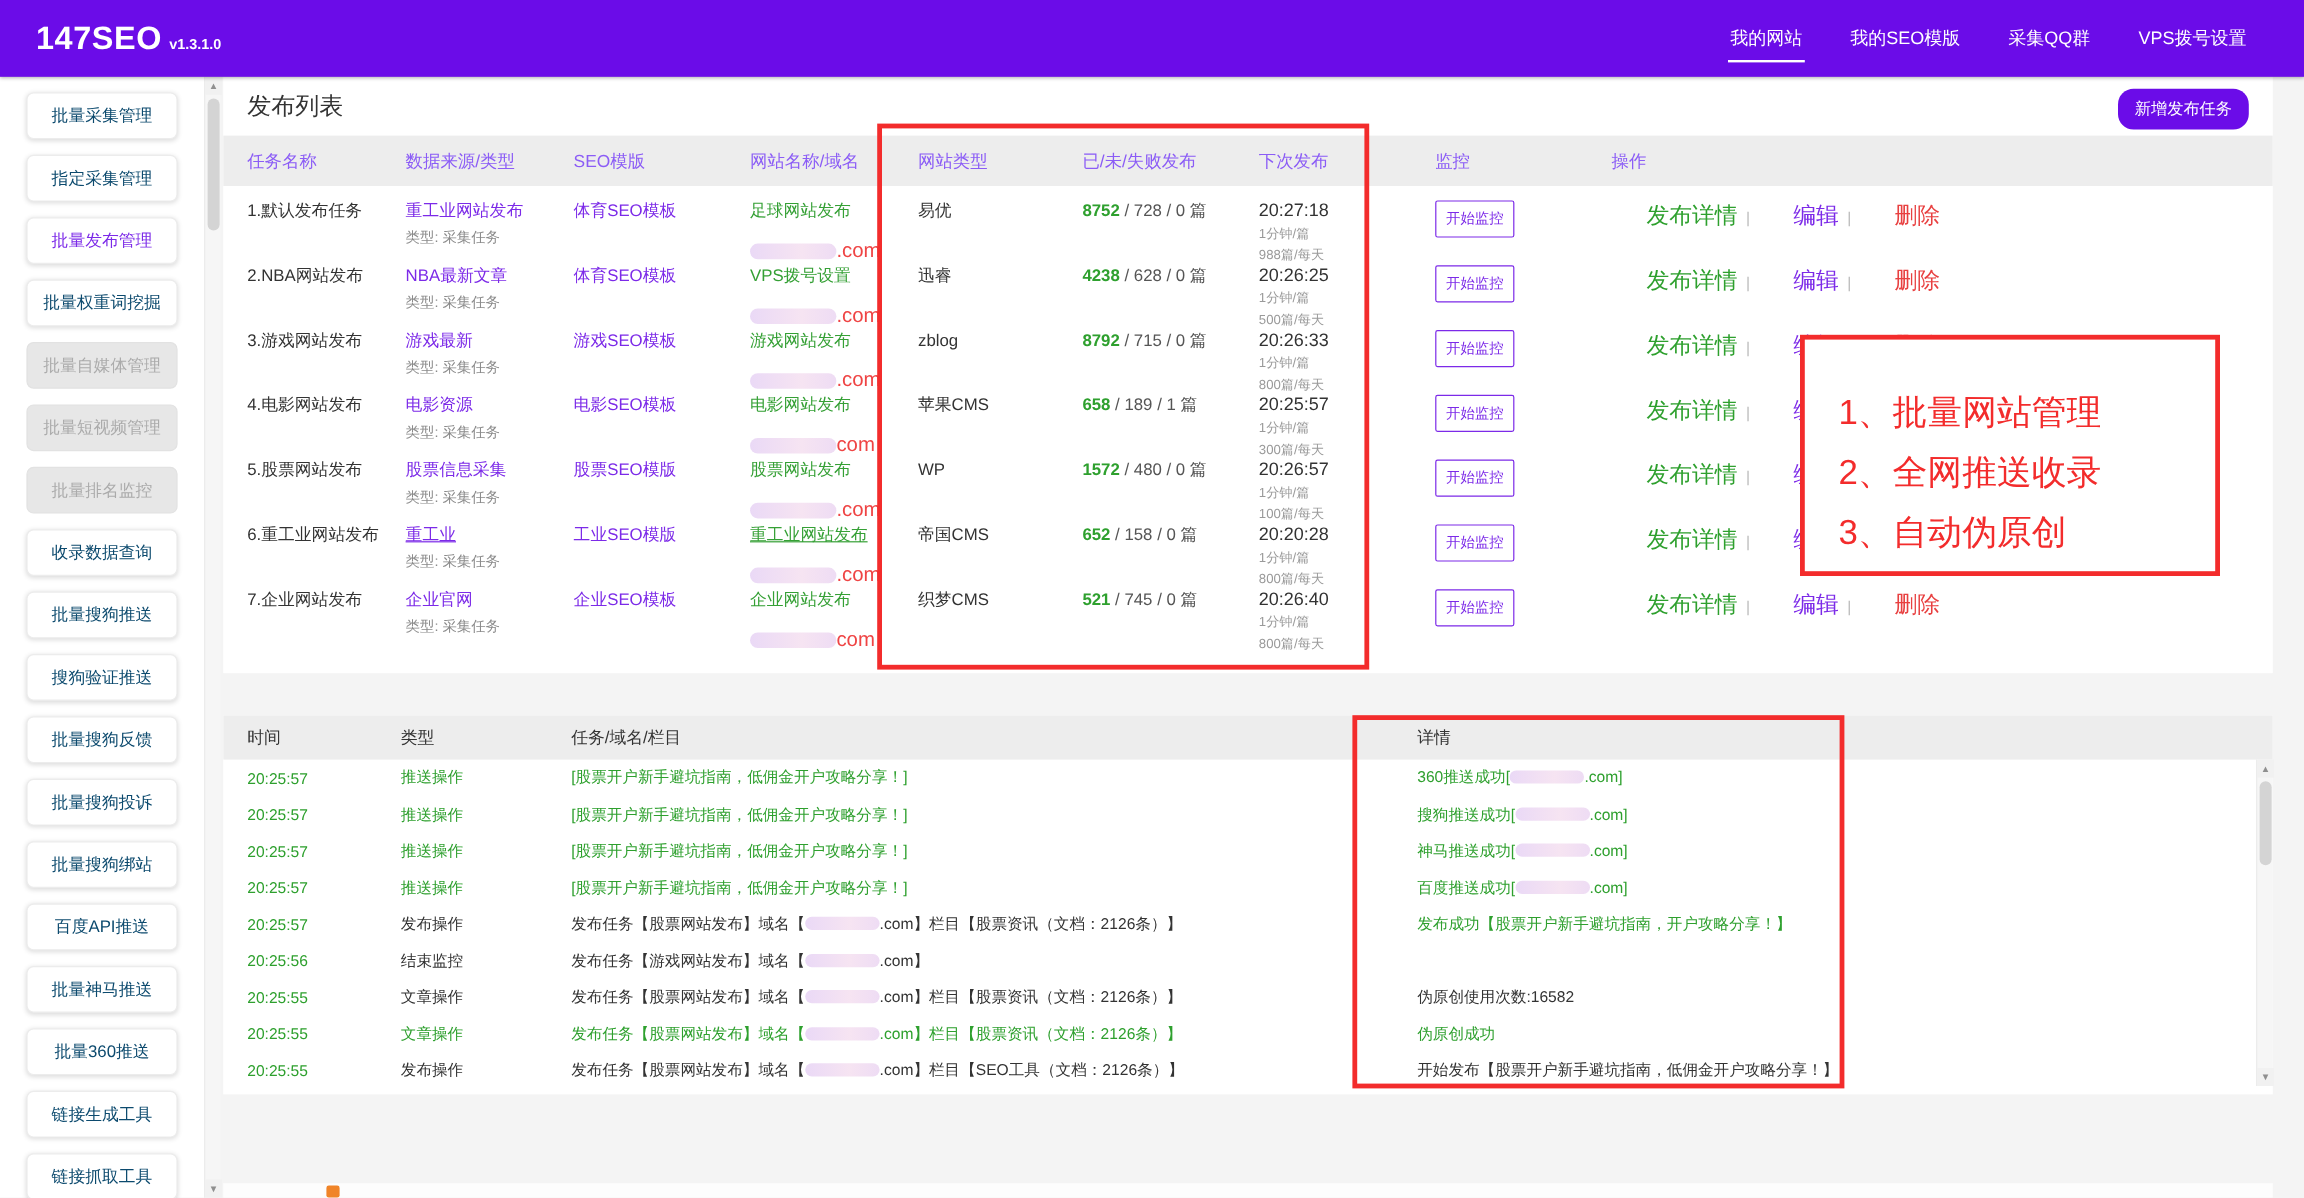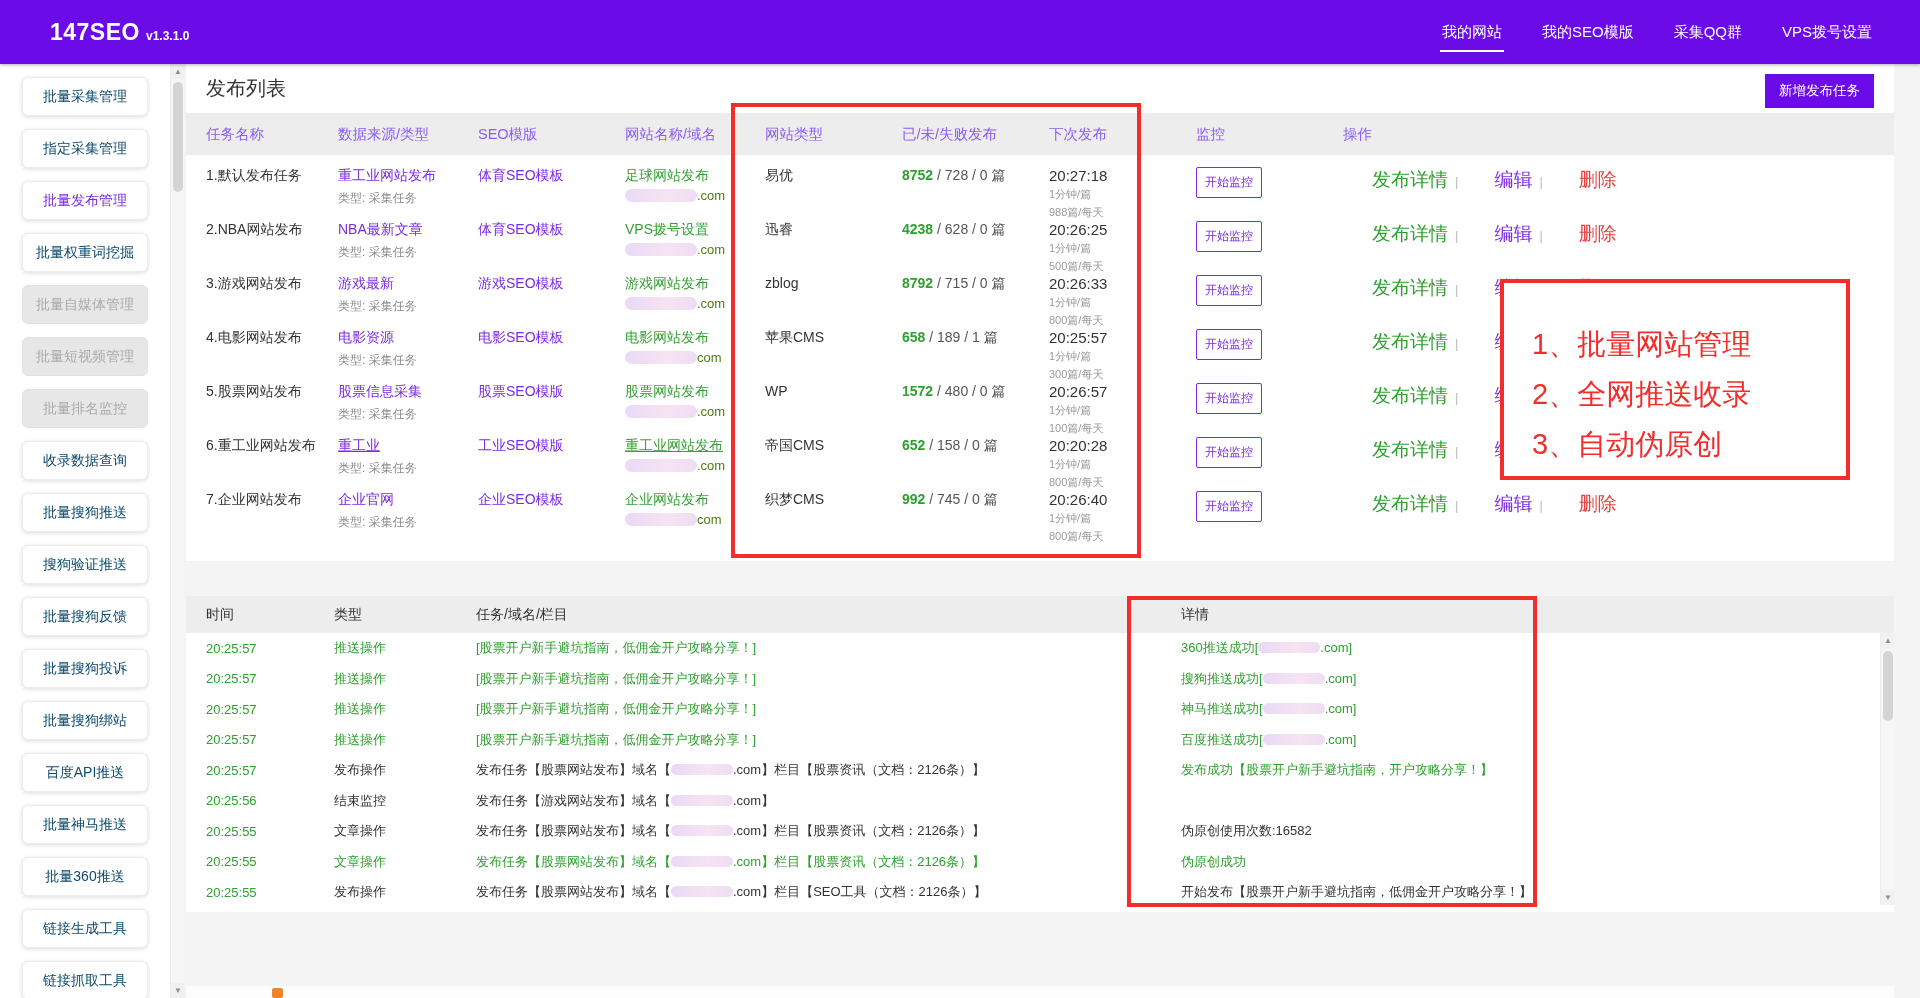--- a/index.html
+++ b/index.html
@@ -3,21 +3,21 @@
 <meta charset="utf-8">
 <style>
   * { margin:0; padding:0; box-sizing:border-box; }
   html,body { width:1920px; height:998px; overflow:hidden; background:#f4f4f4;
     font-family:"Liberation Sans","DejaVu Sans",sans-serif; color:#333; }
 
   
   .topbar { position:absolute; left:0; top:0; width:1920px; height:64px; background:#6b0ce8;
     display:flex; align-items:center; z-index:20; box-shadow:0 1px 3px rgba(0,0,0,.3); }
   .logo-wrap { margin-left:30px; display:flex; align-items:baseline; color:#fff; }
-  .logo { font-size:23px; font-weight:bold; letter-spacing:.5px;margin-left:20px; }
+  .logo { font-size:27px; font-weight:bold; letter-spacing:.5px; }
   .ver { font-size:12px; font-weight:bold; margin-left:6px; }
   .nav { position:absolute; right:28px; top:0; height:64px; display:flex; align-items:stretch; }
   .nav-item { color:#fff; font-size:15px; padding:0 20px; display:flex; align-items:center;
     cursor:pointer; position:relative; }
   .nav-item.active:after { content:""; position:absolute; left:18px; right:18px; bottom:12px;
     height:2px; background:#fff; }
 
   
   .sidebar { position:absolute; left:0; top:64px; width:170px; height:934px; background:#fff; z-index:10; }
   .side-btn { width:126px; margin:13px auto 0 22px; height:39px; border-radius:6px; background:#fff;
@@ -36,32 +36,32 @@
   #log-scrollbar  { left:1880px; top:633px; height:272px; }
 
   
   .card { position:absolute; background:#fff; overflow:hidden; }
   #publish-card { left:186px; top:64px; width:1708px; height:497px; }
   #log-card { left:186px; top:596px; width:1708px; height:316px; }
 
   .page-title-row { height:49px; display:flex; align-items:center; padding:0 20px; }
   .page-title { font-size:20px; color:#333; }
   .add-btn { position:absolute; right:20px; top:10px; background:#6b0ce8; color:#fff; border:none;
-    border-radius:0; font-size:13.5px; padding:8px 14px; cursor:pointer; }
+    border-radius:13px; font-size:13.5px; padding:8px 14px; cursor:pointer; }
 
   
   .pgrid { display:grid; grid-template-columns:132px 140px 147px 140px 137px 147px 147px 147px 1fr;
     padding-left:20px; }
   .phead { background:#ededed; height:42px; align-items:center; font-size:14.5px; color:#8b5cf6; }
   .prow { padding-top:12px; height:54px; font-size:14px; align-items:start; }
   .plink { color:#7c2ae8; text-decoration:none; cursor:pointer; }
   .glink { color:#35a035; text-decoration:none; cursor:pointer; }
   .u { text-decoration:underline; }
   .sub { color:#8a8a8a; font-size:12px; margin-top:5px; }
-  .domain { margin-top:3px; font-size:13px; color:#4d7c0f; white-space:nowrap; }
+  .domain { margin-top:14px; font-size:17px; color:#ef4444; white-space:nowrap; }
   .censor { display:inline-block; width:72px; height:13px; border-radius:7px; vertical-align:-2px;
     background:linear-gradient(90deg,#ead9f6,#f6e4f2 60%,#eedcf4); filter:blur(.5px); }
   .done { color:#2ea02e; font-weight:bold; }
   .rest { color:#555; }
   .ntime { font-size:15px; color:#333; }
   .rate { font-size:11px; color:#9a9a9a; margin-top:3px; }
   .monbtn { background:#fff; color:#7c2ae8; border:1px solid #7c2ae8; border-radius:2px;
     font-size:12px; padding:6px 8px; cursor:pointer; }
   .op { text-decoration:none; cursor:pointer; font-size:19px;margin-left:29px; }
   .op.g { color:#2ea02e; } .op.p { color:#7c2ae8; } .op.r { color:#e84040; }
@@ -395,21 +395,21 @@
       </div>
       <div><a class="plink">企业SEO模板</a></div>
       <div>
         <a class="glink">企业网站发布</a>
         <div class="domain">
           <span class="censor"></span><span>com</span>
         </div>
       </div>
       <div>织梦CMS</div>
       <div>
-        <span class="done">992</span><span class="rest"> / 745 / 0 篇</span>
+        <span class="done">521</span><span class="rest"> / 745 / 0 篇</span>
       </div>
       <div>
         <div class="ntime">20:26:40</div>
         <div class="rate">1分钟/篇</div>
         <div class="rate">800篇/每天</div>
       </div>
       <div><button class="monbtn">开始监控</button></div>
       <div>
         <a class="op g">发布详情</a><span class="sep">|</span><a class="op p">编辑</a><span class="sep">|</span><a class="op r">删除</a>
       </div>

